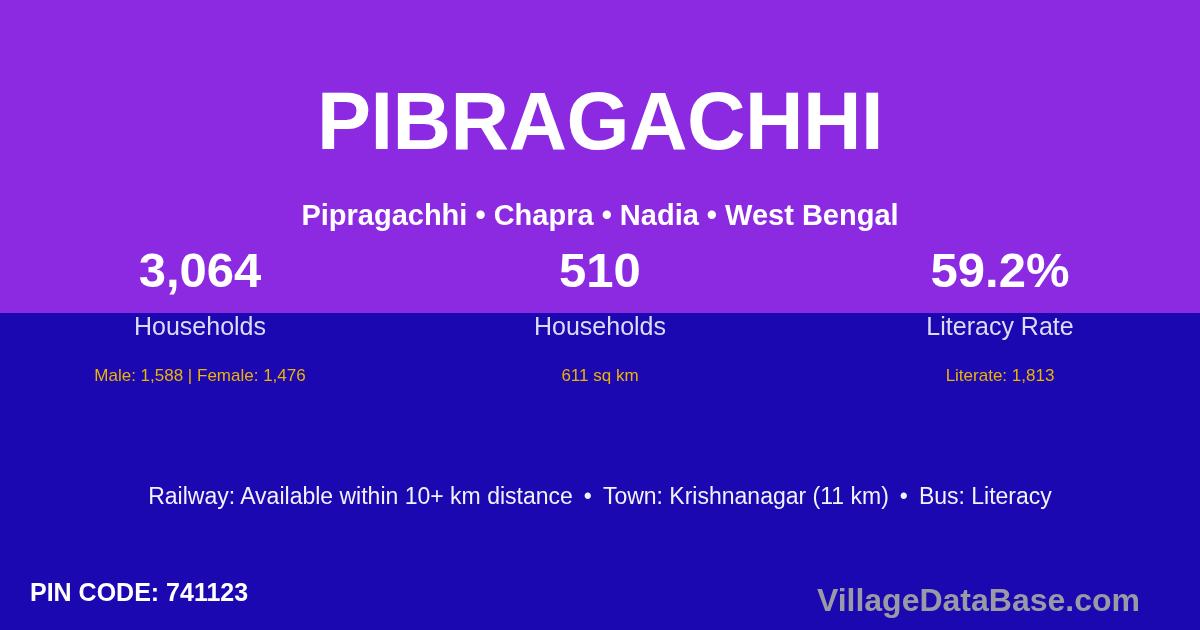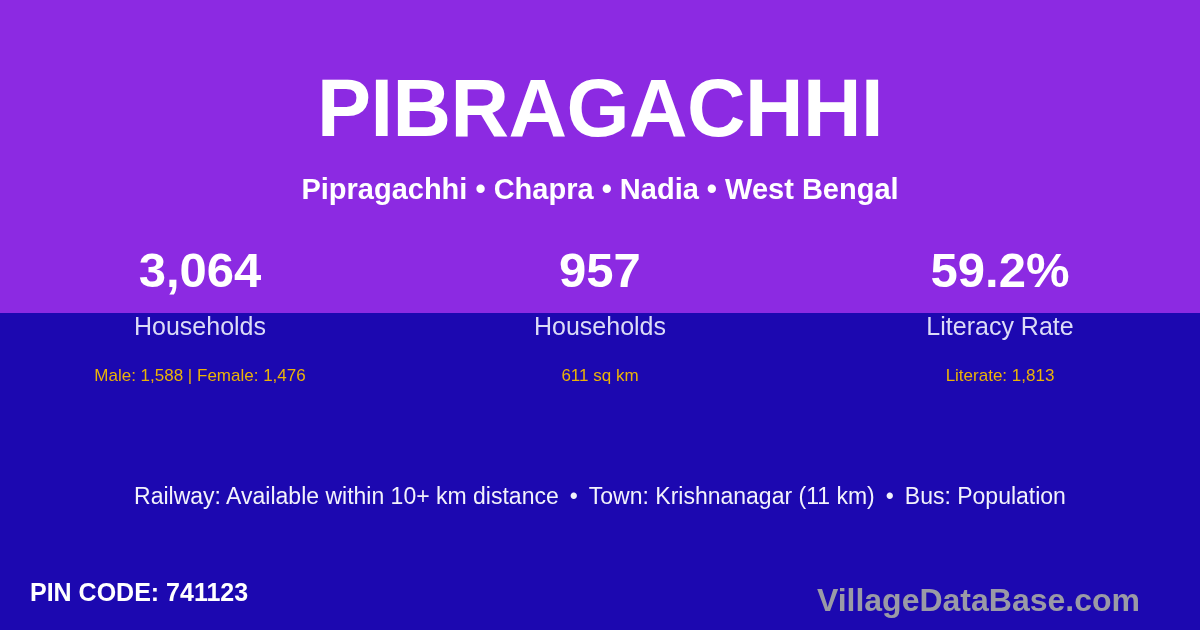--- a/index.html
+++ b/index.html
@@ -38,21 +38,21 @@
   }
 
   
   #header {
     position: absolute;
     left: 0; top: 0;
     width: 1200px;
     text-align: center;
   }
   #village-title {
-    margin: 4px;
+    margin: 17px;
     padding-top: 64px;
     font-size: 81px;
     font-weight: bold;
     line-height: 1.0;
     letter-spacing: -0.5px;
     color: #FFFFFF;
     white-space: nowrap;
   }
   #village-subtitle {
     margin: 0;
@@ -163,35 +163,35 @@
 
   <div id="stats-row">
 
     <div class="stat-col">
       <div class="stat-value">3,064</div>
       <div class="stat-label">Households</div>
       <div class="stat-sub">Male: 1,588 | Female: 1,476</div>
     </div>
 
     <div class="stat-col">
-      <div class="stat-value">957</div>
+      <div class="stat-value">510</div>
       <div class="stat-label">Households</div>
       <div class="stat-sub">611 sq km</div>
     </div>
 
     <div class="stat-col">
       <div class="stat-value">59.2%</div>
       <div class="stat-label">Literacy Rate</div>
       <div class="stat-sub">Literate: 1,813</div>
     </div>
 
   </div>
 
   <div id="infra-line">
-    <span>Railway: Available within 10+ km distance</span><span class="infra-sep">•</span><span>Town: Krishnanagar (11 km)</span><span class="infra-sep">•</span><span>Bus: Population</span>
+    <span>Railway: Available within 10+ km distance</span><span class="infra-sep">•</span><span>Town: Krishnanagar (11 km)</span><span class="infra-sep">•</span><span>Bus: Literacy</span>
   </div>
 
   <div id="footer">
     <div id="pin-code">PIN CODE: 741123</div>
     <div id="brand">VillageDataBase.com</div>
   </div>
 
 </div>
 
 </body></html>

